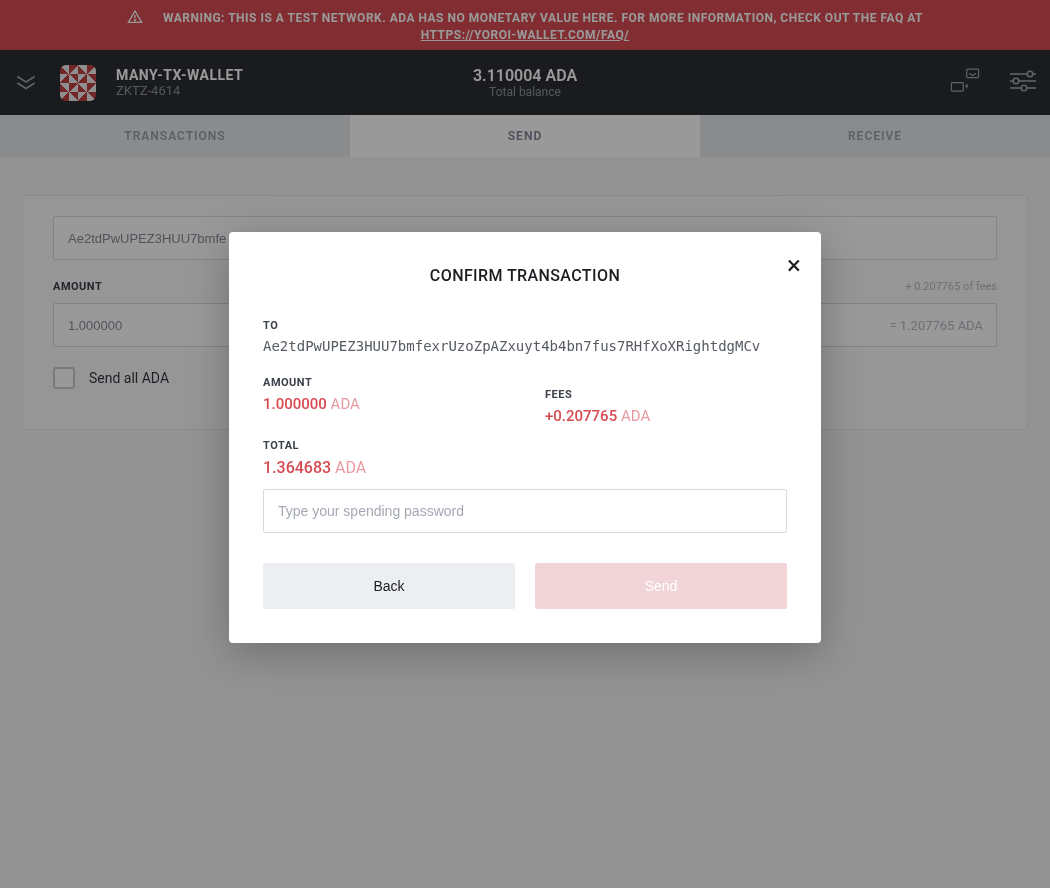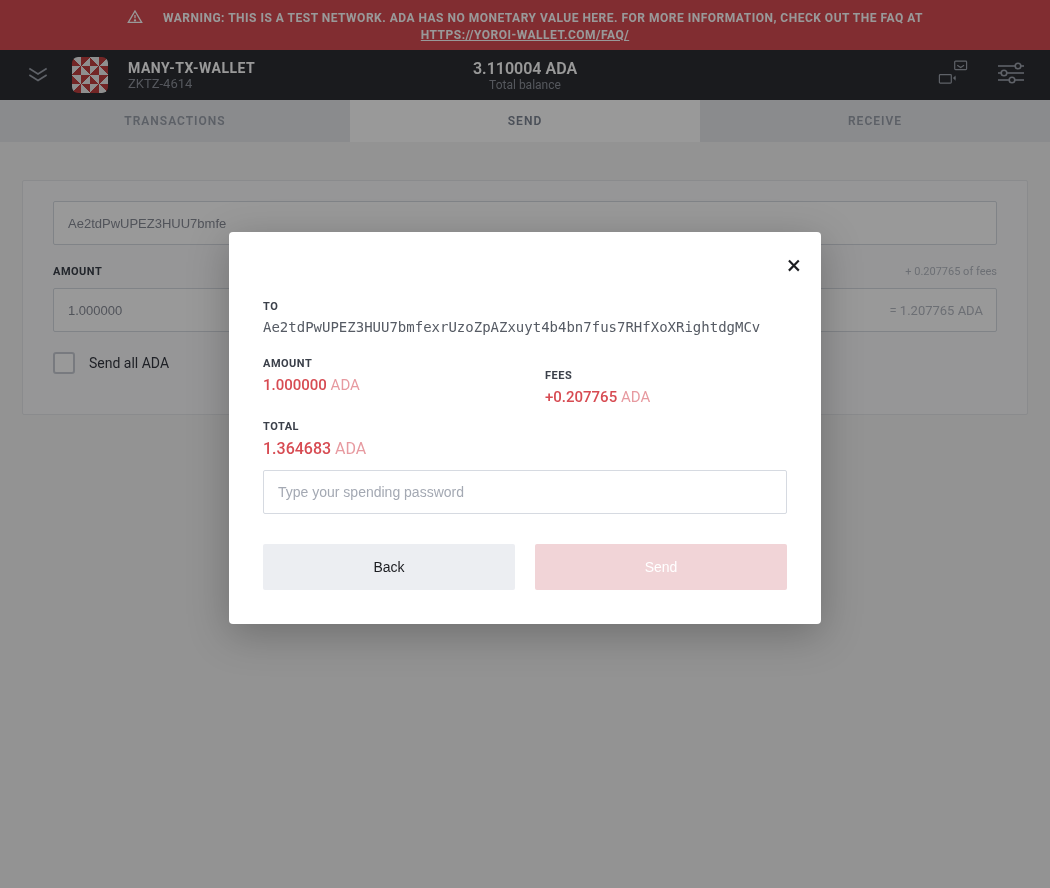--- a/index.html
+++ b/index.html
@@ -22,24 +22,24 @@
     display: flex;
     flex-direction: column;
     align-items: center;
     justify-content: center;
     height: 50px;
   }
   .warning-line1 { display: flex; align-items: center; gap: 20px; }
   .warning-link { text-decoration: underline; }
   .topbar {
     background: #2c2e33;
-    height: 50px;
+    height: 65px;
     display: flex;
     align-items: center;
-    padding: 0 24px;
+    padding: 0 12px;
     gap: 20px;
   }
   .logo {
     width: 28px; height: 28px;
     display: flex; align-items: center; justify-content: center;
   }
   .wallet-icon {
     width: 36px; height: 36px;
     border-radius: 6px;
     background:
@@ -248,20 +248,21 @@
 
     <div class="checkbox-row">
       <div class="checkbox"></div>
       <span class="checkbox-label">Send all ADA</span>
     </div>
   </div>
 </div>
 
 <div class="overlay"></div>
 <div class="modal">
+  <div class="modal-title">CONFIRM TRANSACTION</div>
   <div class="modal-close">×</div>
 
   <div class="modal-label first">TO</div>
   <div class="mono-addr">Ae2tdPwUPEZ3HUU7bmfexrUzoZpAZxuyt4b4bn7fus7RHfXoXRightdgMCv</div>
 
   <div class="modal-cols">
     <div class="modal-col">
       <div class="modal-label" style="margin-top:0">AMOUNT</div>
       <div class="redval">
         <span>1.000000</span> <span class="unit">ADA</span>

